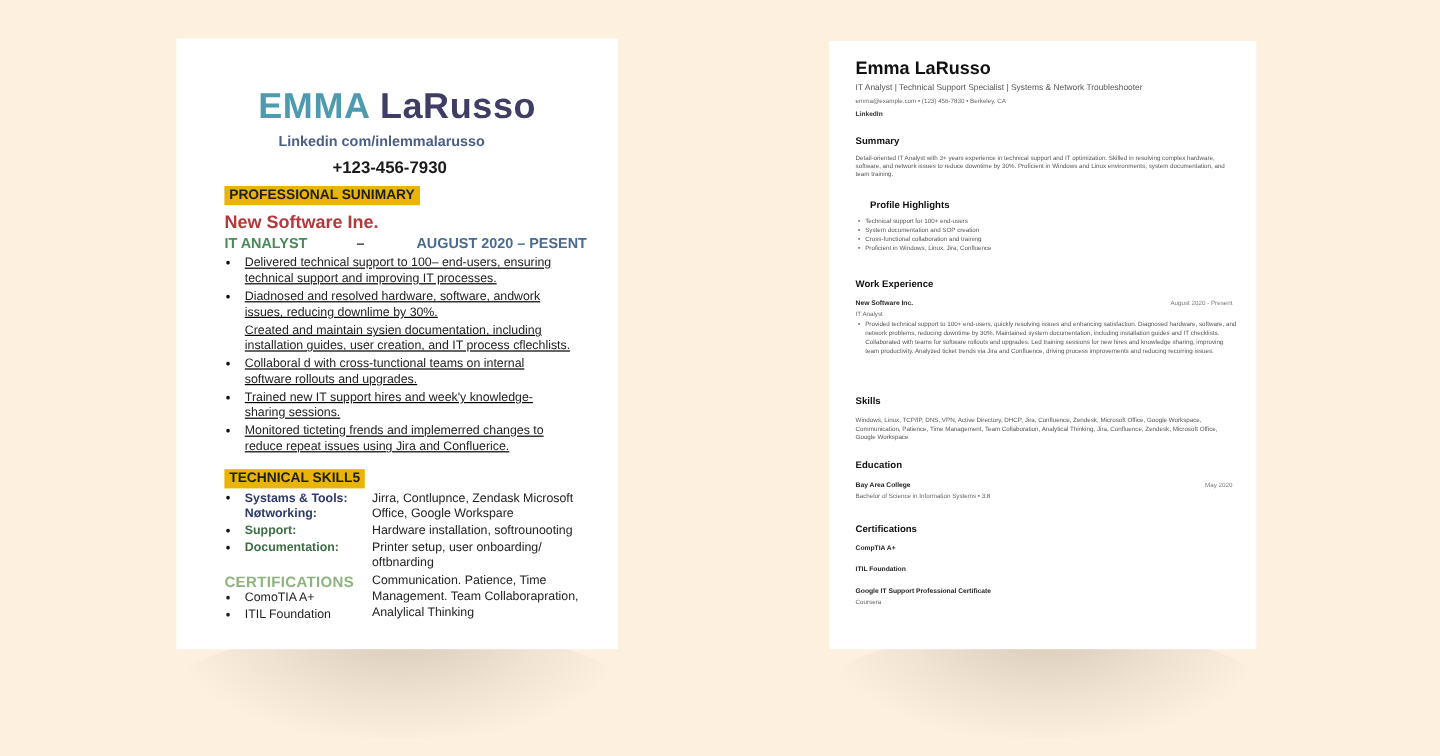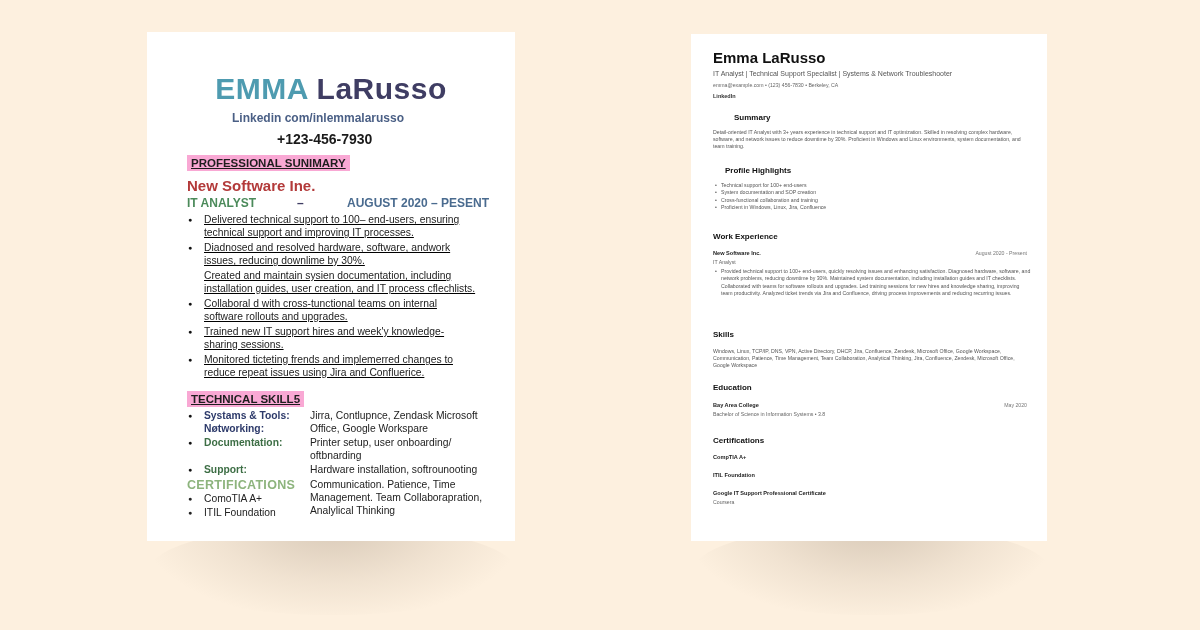--- a/index.html
+++ b/index.html
@@ -26,23 +26,22 @@
   }
   #left .name .first { color: #4e9bb0; }
   #left .name .last { color: #3f3d63; }
   #left .linkedin {
     position: absolute; left: 85px; top: 79px; font-size: 12px; font-weight: bold; color: #4a5f85;
   }
   #left .phone {
     position: absolute; left: 130px; top: 99px; font-size: 14px; font-weight: bold; color: #1a1a1a;
   }
   #left .hl {
-    position: absolute; background: #f9a8d4; font-weight: bold; font-size: 11.5px; color: #1e1e1e;
+    position: absolute; background: #eab308; font-weight: bold; font-size: 11.5px; color: #1e1e1e;
     padding: 2px 4px;
-    text-decoration: underline;
   }
   #left .company { position: absolute; left: 40px; top: 145px; font-size: 15px; font-weight: bold; color: #b33a3a; }
   #left .role-row { position: absolute; left: 40px; top: 164px; width: 320px; font-size: 12px; font-weight: bold; }
   #left .role { color: #4b8a5a; }
   #left .dash { position: absolute; left: 110px; color: #3f3d63; }
   #left .dates { position: absolute; left: 160px; color: #4a6b8f; }
   #left ul.bullets { position: absolute; left: 40px; top: 181px; width: 290px; list-style: none; text-decoration: underline; }
   #left ul.bullets li {
     position: relative; padding-left: 17px; font-size: 10.3px; line-height: 13px; color: #222; margin-bottom: 2px;
   }
@@ -111,45 +110,45 @@
   <div class="skills">
     <div class="skill-row">
       <span class="skill-dot">●</span>
       <span class="skill-label">Systams &amp; Tools:</span>
       <span class="skill-val">Jirra, Contlupnce, Zendask Microsoft</span>
     </div>
     <div class="skill-row">
       <span class="skill-label">Nøtworking:</span>
       <span class="skill-val">Office, Google Workspare</span>
     </div>
+    <div class="skill-row" style="margin-top:1px;">
+      <span class="skill-dot">●</span>
+      <span class="skill-label green">Support:</span>
+      <span class="skill-val">Hardware installation, softrounooting</span>
+    </div>
     <div class="skill-row" style="margin-top:1px; height:26px;">
       <span class="skill-dot">●</span>
       <span class="skill-label green">Documentation:</span>
       <span class="skill-val" style="width:150px;">Printer setup, user onboarding/ oftbnarding</span>
-    </div>
-    <div class="skill-row" style="margin-top:1px;">
-      <span class="skill-dot">●</span>
-      <span class="skill-label green">Support:</span>
-      <span class="skill-val">Hardware installation, softrounooting</span>
     </div>
   </div>
 
   <div class="certs-title">CERTIFICATIONS</div>
   <div class="cert-item" style="top:461px;">ComoTIA A+</div>
   <div class="cert-item" style="top:475px;">ITIL Foundation</div>
   <div class="soft">Communication. Patience, Time Management. Team Collaborapration, Analylical Thinking</div>
 </div>
 
 <div class="page" id="right">
   <div class="r-name">Emma LaRusso</div>
   <div class="r-title">IT Analyst | Technical Support Specialist | Systems &amp; Network Troubleshooter</div>
   <div class="r-contact">emma@example.com • (123) 456-7830 • Berkeley, CA</div>
   <div class="r-link">LinkedIn</div>
 
-  <div class="r-h" style="top:79px;margin-left:21px;">Summary</div>
+  <div class="r-h" style="top:79px;">Summary</div>
   <div class="r-p" style="top:95px;">Detail-oriented IT Analyst with 3+ years experience in technical support and IT optimization. Skilled in resolving complex hardware, software, and network issues to reduce downtime by 30%. Proficient in Windows and Linux environments, system documentation, and team training.</div>
 
   <div class="r-h" style="top:132px;padding-left:12px;">Profile Highlights</div>
   <ul class="r-list" style="top:148px;">
     <li>Technical support for 100+ end-users</li>
     <li>System documentation and SOP creation</li>
     <li>Cross-functional collaboration and training</li>
     <li>Proficient in Windows, Linux, Jira, Confluence</li>
   </ul>
 

